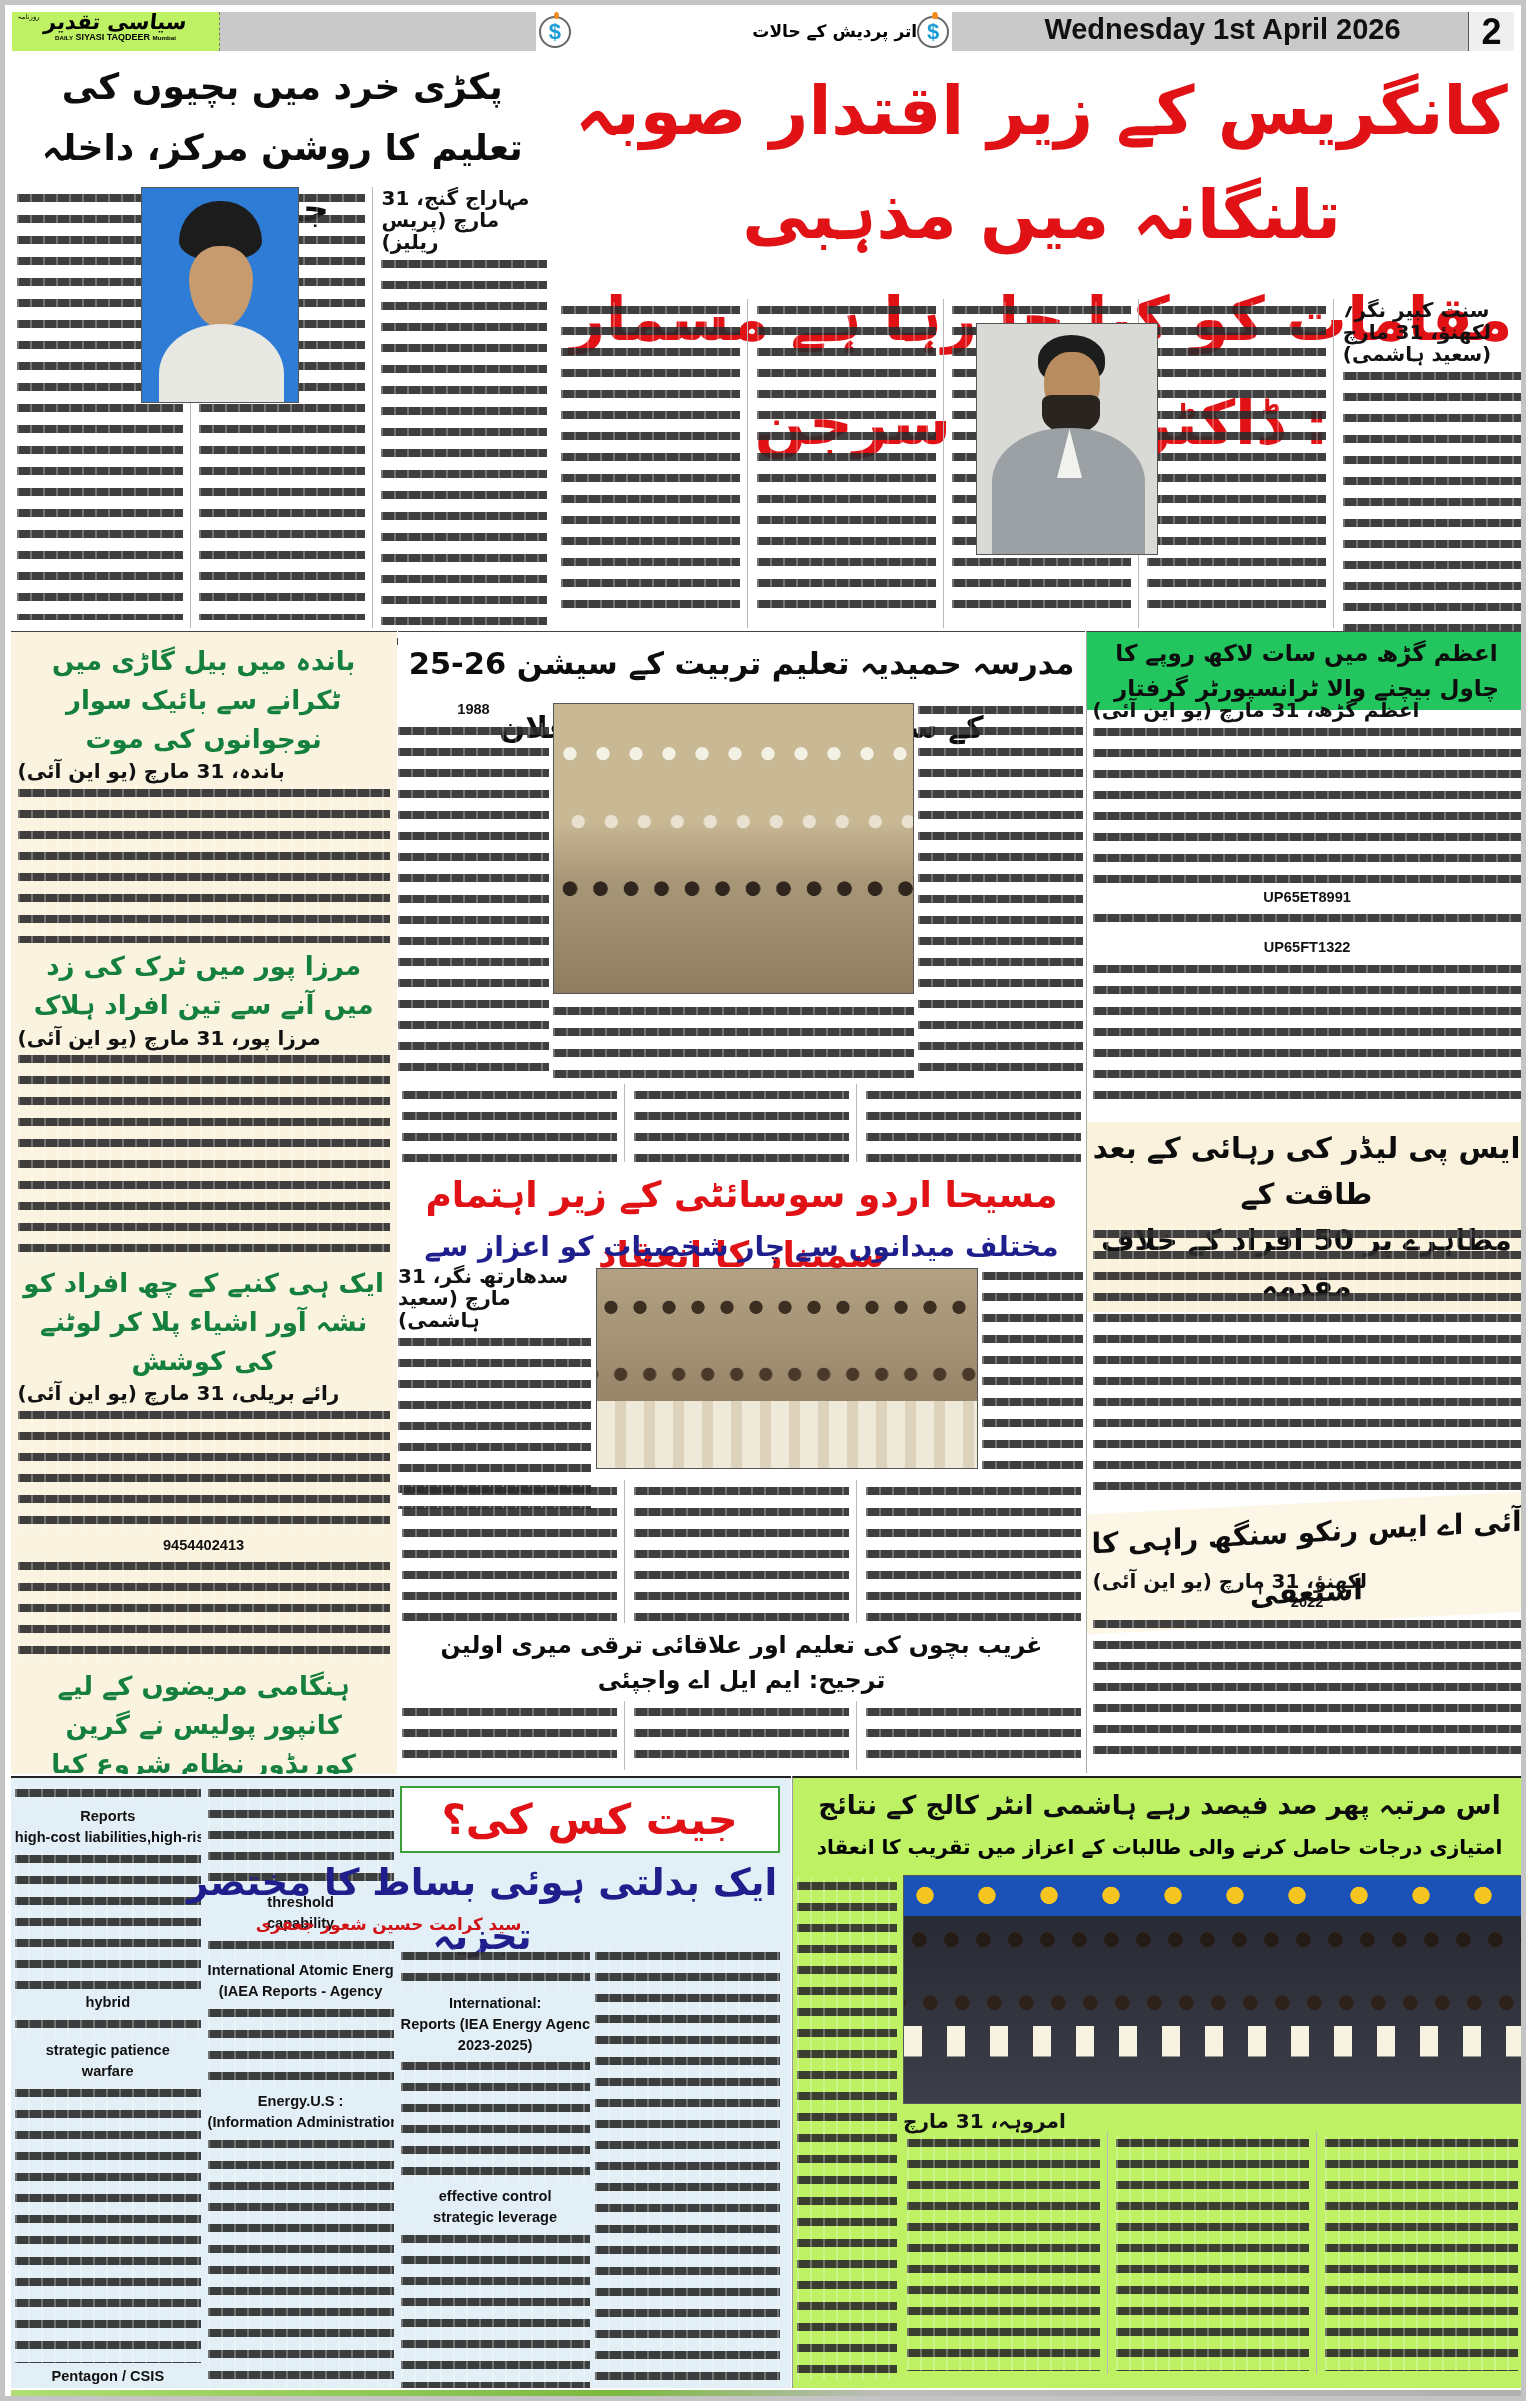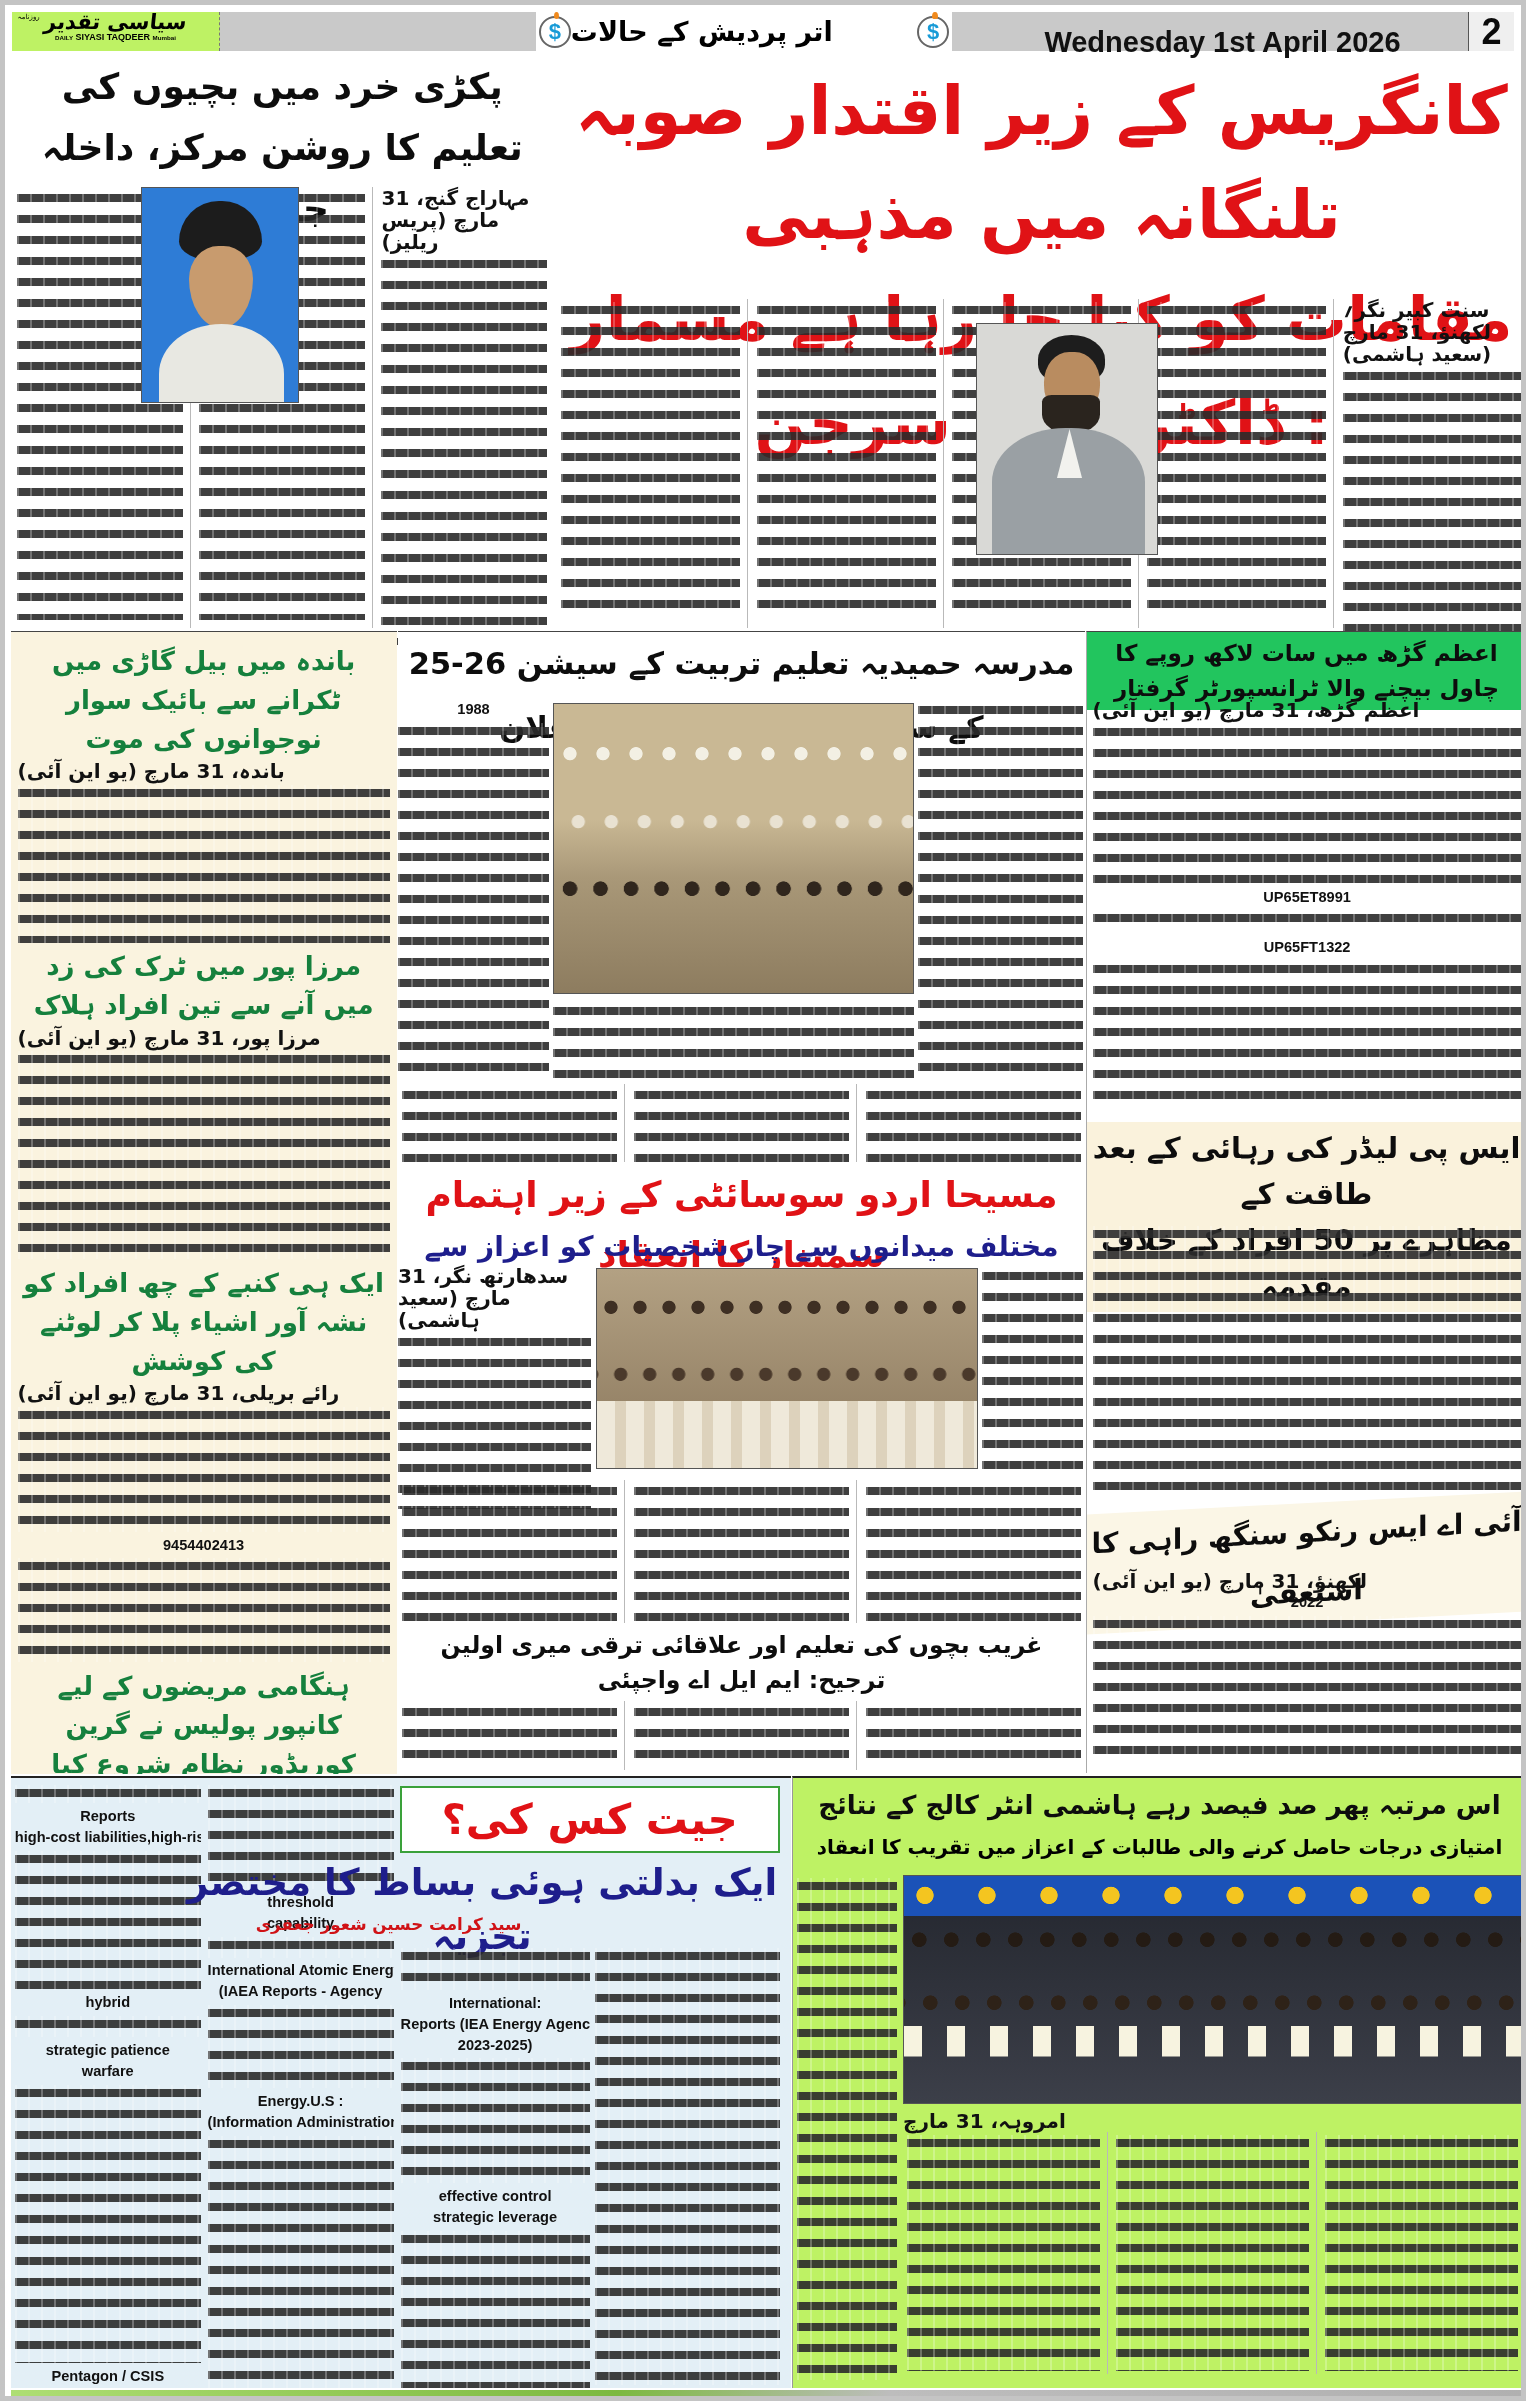--- a/index.html
+++ b/index.html
@@ -12,28 +12,28 @@
   .hdr{position:absolute;top:7px;left:7px;right:7px;height:39px;background:#c9c9c9;}
   .masthead{position:absolute;left:0;top:0;width:208px;height:39px;background:#bef264;
             border-right:1.4px dashed #777;text-align:center;overflow:hidden;}
   .mh-urdu{direction:rtl;font-size:21px;font-weight:900;line-height:21px;display:block;
            transform:skewX(-6deg);letter-spacing:-0.7px;}
   .mh-tag{position:absolute;top:0.7px;left:5.6px;font-size:7px;direction:rtl;}
   .mh-en{font-family:"Liberation Sans",sans-serif;font-size:9px;font-weight:900;line-height:9.7px;display:block;}
   .mh-en i{font-style:normal;font-size:6.2px;font-weight:700;}
   .banner{position:absolute;left:524px;top:0;width:416px;height:39px;background:#fff;
           display:flex;align-items:center;justify-content:space-between;padding:0 2.8px;}
-  .banner-txt{direction:rtl;font-size:27px;font-weight:900;flex:1;text-align:left;line-height:39px;}
+  .banner-txt{direction:rtl;font-size:17px;font-weight:900;flex:1;text-align:right;line-height:39px;}
   .coin{position:relative;width:32px;height:32px;border:2.1px solid #666;border-radius:50%;
         background:#fff;display:inline-block;flex:0 0 auto;}
   .coin b{position:absolute;left:0;right:0;top:1.4px;text-align:center;font-size:22px;
           color:#189bd7;font-family:"Liberation Sans",sans-serif;font-weight:900;}
   .coin i{position:absolute;top:-5.6px;left:13px;width:5.6px;height:7px;background:#f08a1d;
           border-radius:50% 50% 50% 50%/70% 70% 30% 30%;}
-  .hdate{position:absolute;left:964px;top:14px;width:493px;text-align:center;
+  .hdate{position:absolute;left:964px;top:1px;width:493px;text-align:center;
          font-family:"Liberation Sans",sans-serif;font-weight:900;font-size:29px;color:#111;}
   .pnum{position:absolute;right:0;top:0;width:46px;height:39px;background:#efefef;border-left:1.4px solid #555;
         text-align:center;font-family:"Liberation Sans",sans-serif;font-weight:900;font-size:36px;line-height:39px;color:#0a0a0a;}
 
   
   .uh{direction:rtl;font-weight:900;color:#0d0d0d;}
   .dl{direction:rtl;font-weight:700;font-size:20px;line-height:22px;color:#111;text-align:left;}
   .ul{background-image:
         repeating-linear-gradient(90deg,rgba(255,255,255,.28) 0 2.1px,transparent 2.1px 13px),
         repeating-linear-gradient(to bottom,rgba(0,0,0,0) 0 4.2px,#2b2b2b 4.2px 11.8px,rgba(0,0,0,0) 11.8px 21px);

